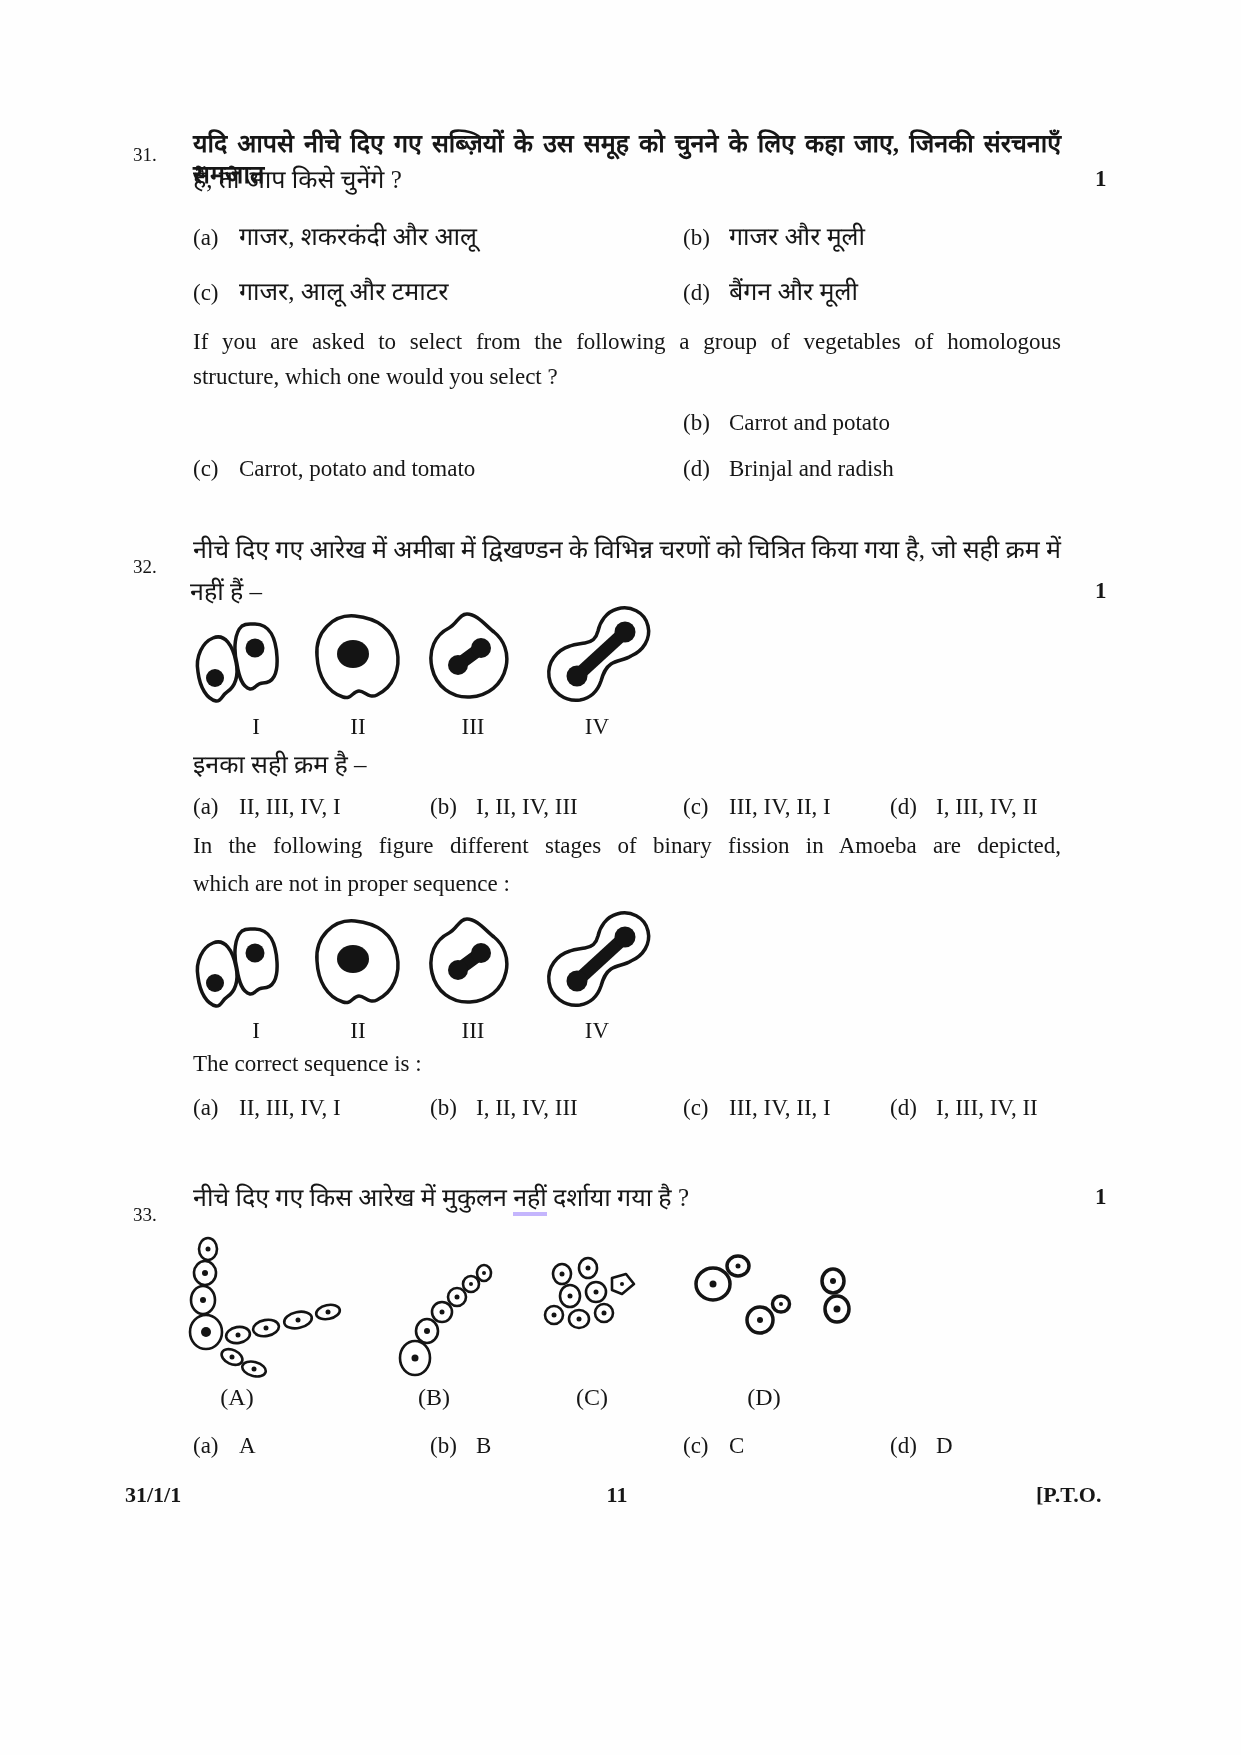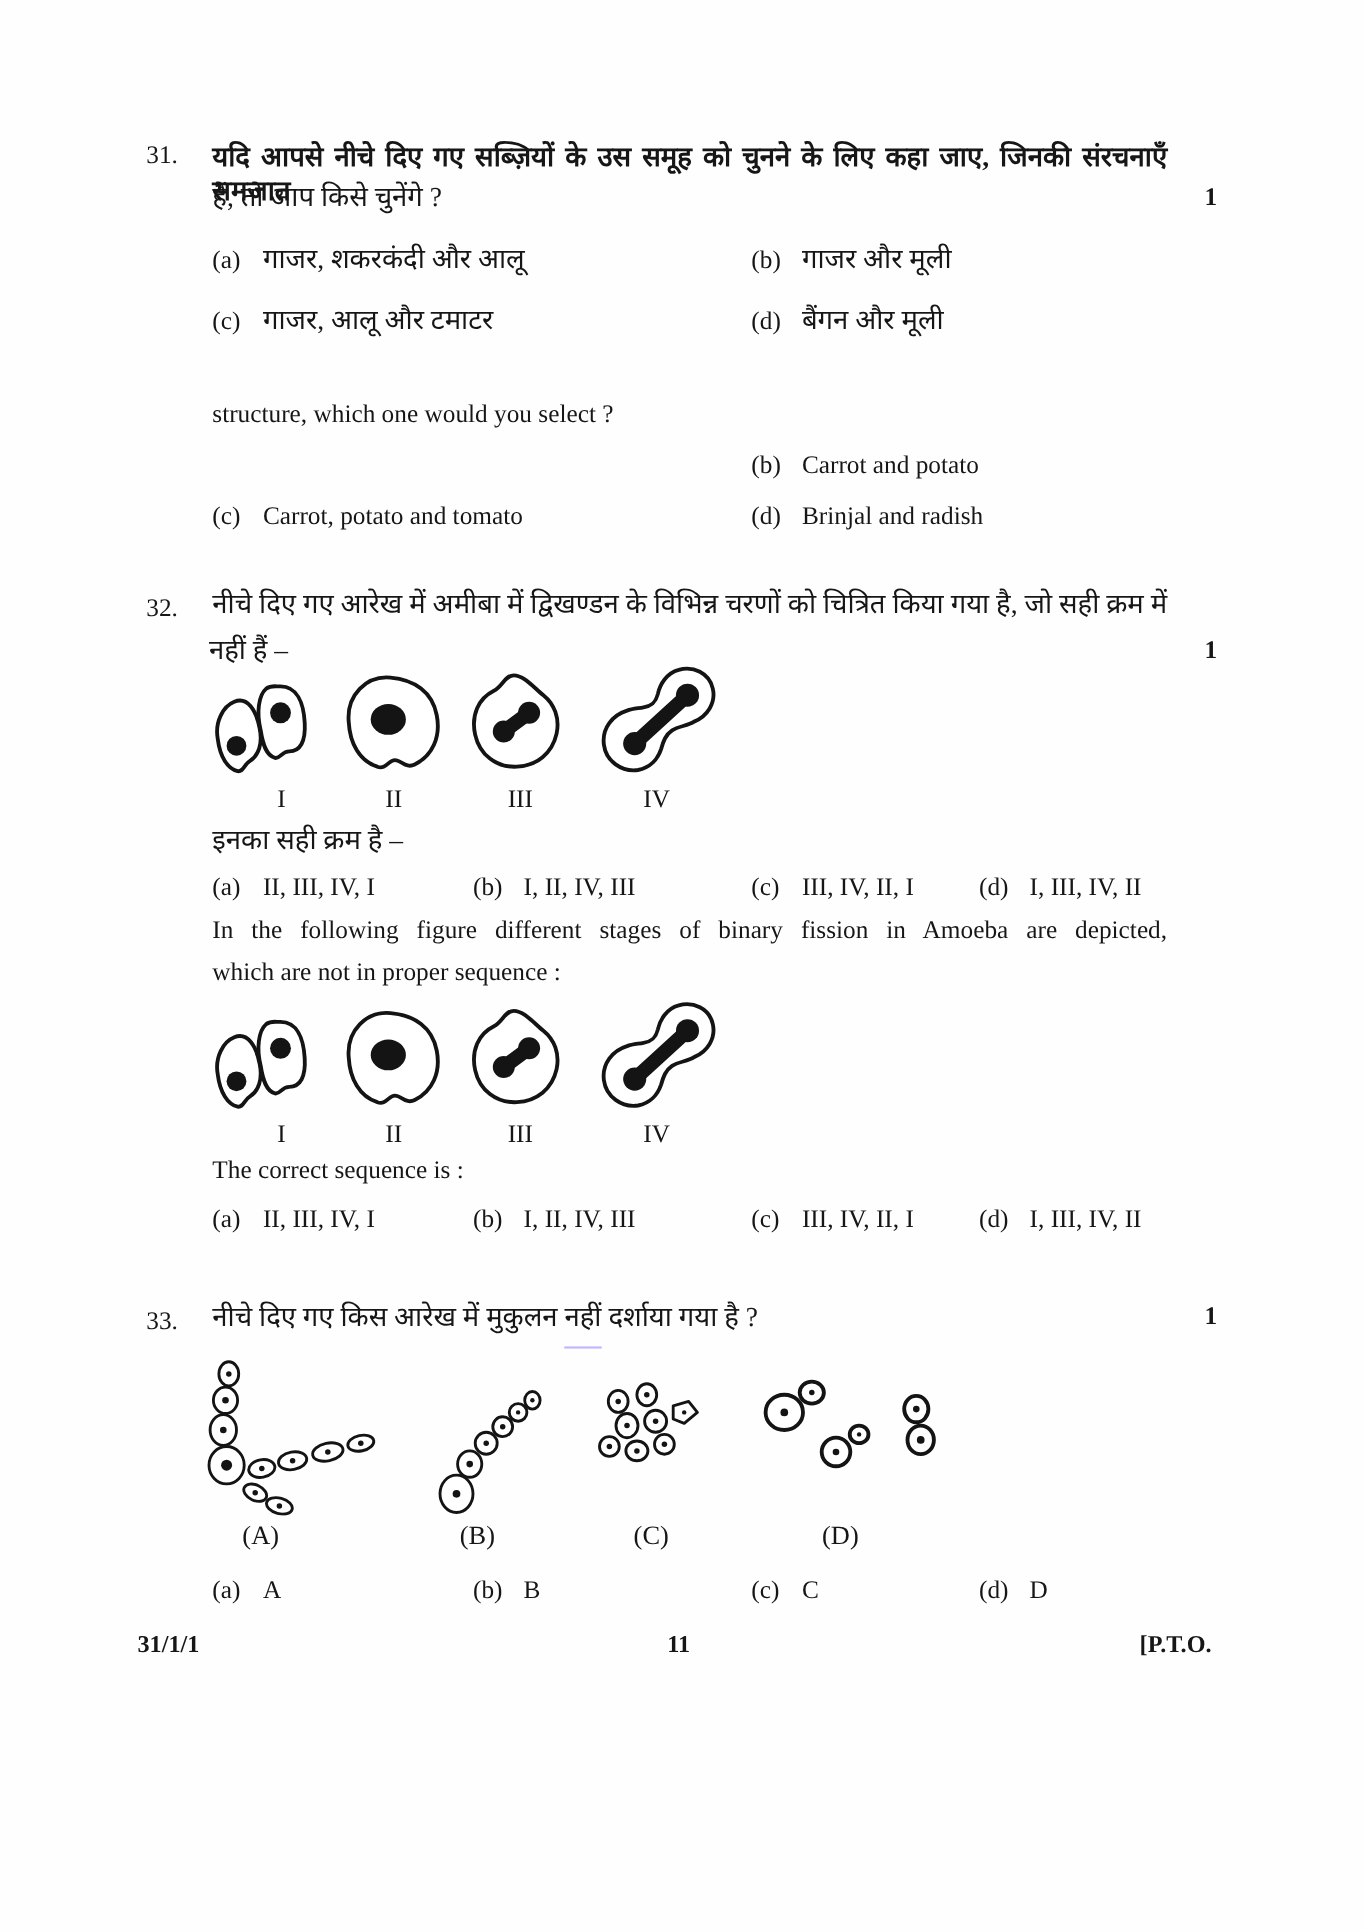--- a/index.html
+++ b/index.html
@@ -8,53 +8,54 @@
     width: 1241px;
     height: 1755px;
     background: #fefefe;
     font-family: "Liberation Serif", serif;
     color: #161616;
     overflow: hidden;
   }
   .abs { position: absolute; white-space: nowrap; }
   .hi  { font-size: 25px; line-height: 1.25; }
   .en  { font-size: 23px; line-height: 1.25; }
-  .qnum { font-size: 23px; }
+  .qnum { font-size: 19px; margin-top: 16px; }
   .mark { font-size: 23px; font-weight: bold; }
   .jline {
     width: 868px;
     white-space: normal;
     text-align: justify;
     text-align-last: justify;
   }
   .opt .lab { display: inline-block; min-width: 46px; }
   .figlab { width: 50px; text-align: center; font-size: 23px; }
   .biglab { width: 60px; text-align: center; font-size: 24px; }
   .footer-bold { font-size: 22px; font-weight: bold; }
-  .u-part { border-bottom: 2px solid #c4b5fd; padding-bottom: 13px; }
+  .u-part { border-bottom: 4px solid #c4b5fd; padding-bottom: 1px; }
   svg .cellline { fill:#ffffff; stroke:#141414; stroke-width:3.5; stroke-linejoin:round; }
   svg .cellthin { fill:#ffffff; stroke:#141414; stroke-width:2.6; stroke-linejoin:round; }
   svg .nuc  { fill:#141414; stroke:none; }
   svg .nucband { stroke:#141414; stroke-width:13; stroke-linecap:round; }
 </style>
 </head>
 <body>
 
 <div class="page">
 
   <div class="abs qnum" style="left:133px; top:128px;">31.</div>
   <div class="abs hi jline" style="left:193px; top:128px;font-weight:bold;">यदि आपसे नीचे दिए गए सब्ज़ियों के उस समूह को चुनने के लिए कहा जाए, जिनकी संरचनाएँ समजात</div>
   <div class="abs hi" style="left:193px; top:164px;">हैं, तो आप किसे चुनेंगे ?</div>
   <div class="abs mark" style="left:1095px; top:166px;">1</div>
 
   <div class="abs opt hi" style="left:193px; top:221px;"><span class="lab en">(a)</span><span>गाजर, शकरकंदी और आलू</span></div>
   <div class="abs opt hi" style="left:683px; top:221px;"><span class="lab en">(b)</span><span>गाजर और मूली</span></div>
   <div class="abs opt hi" style="left:193px; top:276px;"><span class="lab en">(c)</span><span>गाजर, आलू और टमाटर</span></div>
   <div class="abs opt hi" style="left:683px; top:276px;"><span class="lab en">(d)</span><span>बैंगन और मूली</span></div>
 
+  <div class="abs en jline" style="left:193px; top:328px;">If you are asked to select from the following a group of vegetables of homologous</div>
   <div class="abs en" style="left:193px; top:363px;">structure, which one would you select ?</div>
 
   <div class="abs opt en" style="left:683px; top:409px;"><span class="lab">(b)</span><span>Carrot and potato</span></div>
   <div class="abs opt en" style="left:193px; top:455px;"><span class="lab">(c)</span><span>Carrot, potato and tomato</span></div>
   <div class="abs opt en" style="left:683px; top:455px;"><span class="lab">(d)</span><span>Brinjal and radish</span></div>
 
   <div class="abs qnum" style="left:133px; top:540px;">32.</div>
   <div class="abs hi jline" style="left:193px; top:534px;">नीचे दिए गए आरेख में अमीबा में द्विखण्डन के विभिन्न चरणों को चित्रित किया गया है, जो सही क्रम में</div>
   <div class="abs hi" style="left:190px; top:576px;font-family:Liberation Serif, serif;">नहीं हैं –</div>
   <div class="abs mark" style="left:1095px; top:578px;">1</div>

